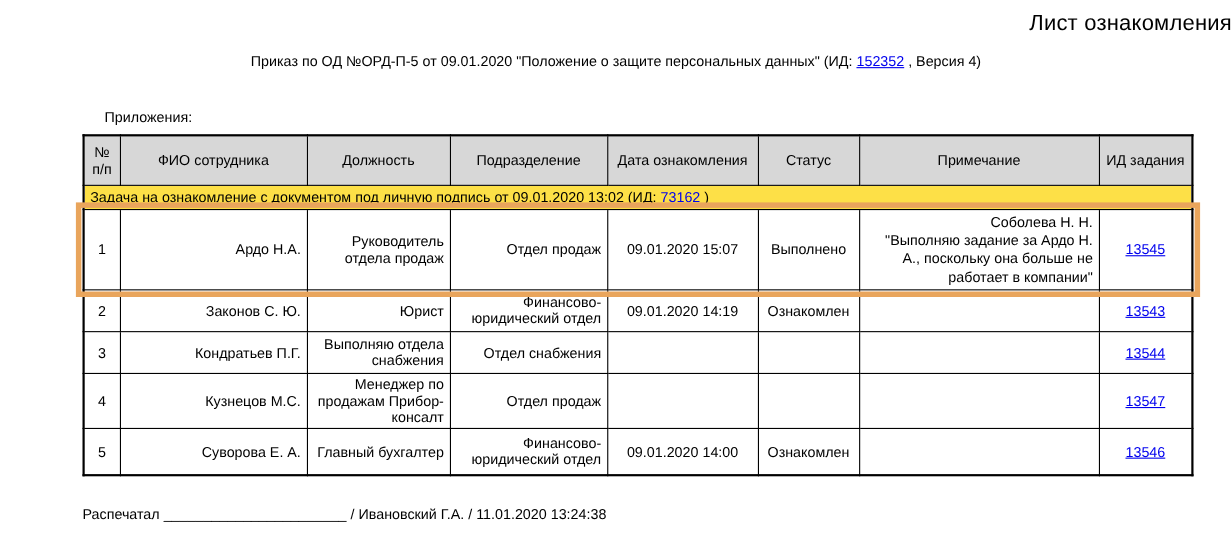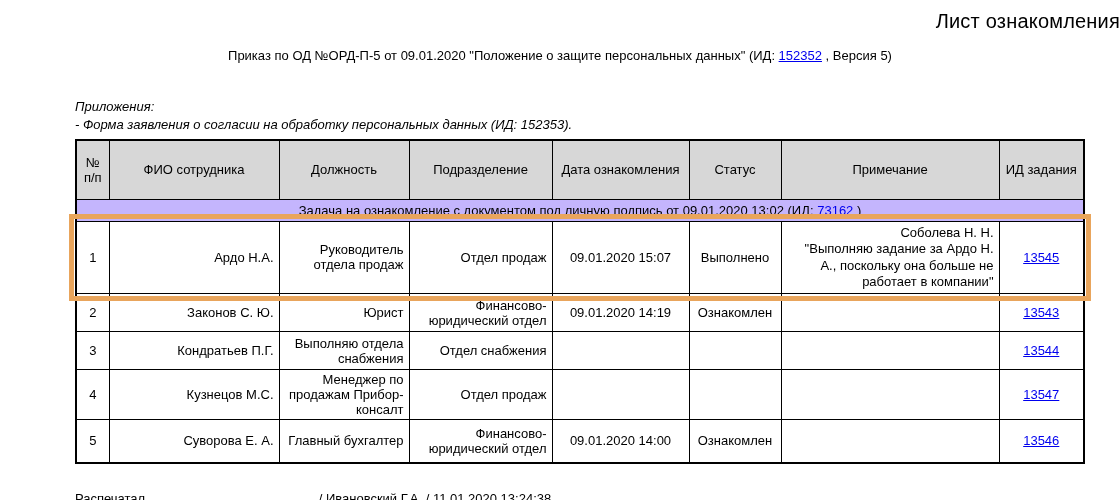--- a/index.html
+++ b/index.html
@@ -18,51 +18,50 @@
     font-size: 20px;
     padding-top: 10px;
     letter-spacing: 0.2px;
   }
   .subtitle {
     text-align: center;
     font-size: 13px;
     margin-top: 15px;
   }
   .attachments {
-    margin: 35px 20px 6px 75px;
+    margin: 35px 20px 6px 95px;
     font-size: 13px;
     line-height: 1.35;
-    font-style: italic;
   }
 
   table.doc-table {
     margin-left: 75px;
     width: 1008px;
     border-collapse: collapse;
     table-layout: fixed;
     font-size: 13px;
     border: 2px solid #000;
   }
   .doc-table th, .doc-table td {
     border: 1px solid #000;
     padding: 2px 5px;
     vertical-align: middle;
     overflow: hidden;
   }
   .doc-table thead th {
     background: #d7d7d7;
     font-weight: normal;
     text-align: center;
-    height: 59px;
+    height: 46px;
     padding: 2px 3px;
   }
   tr.task-row td {
-    background: #c4b5fd;
+    background: #fde047;
     height: 22px;
-    text-align: center;
+    text-align: left;
     padding: 3px 5px;
   }
   tr.data-row td { height: 36px; }
   tr.data-row.highlighted {
     outline: 5px solid #e9a55c;
     outline-offset: 2px;
   }
   td.c-center { text-align: center; }
   td.c-left   { text-align: right; }
   td.cell-note { white-space: pre-line; line-height: 1.28; padding-top: 3px; vertical-align: top; }
@@ -75,25 +74,24 @@
     margin: 27px 0 0 75px;
     font-size: 13px;
     white-space: pre;
   }
 </style>
 </head>
 <body>
 
 <div class="title">Лист ознакомления</div>
 
-<div class="subtitle"><span>Приказ по ОД №ОРД-П-5 от 09.01.2020 "Положение о защите персональных данных" (ИД: </span><a>152352</a><span> , Версия 5)</span></div>
+<div class="subtitle"><span>Приказ по ОД №ОРД-П-5 от 09.01.2020 "Положение о защите персональных данных" (ИД: </span><a>152352</a><span> , Версия 4)</span></div>
 
 <div class="attachments">
   <div>Приложения:</div>
-  <div>- Форма заявления о согласии на обработку персональных данных (ИД: 152353).</div>
 </div>
 
 <table class="doc-table">
   <colgroup id="cols">
       <col style="width: 33px;">
       <col style="width: 170px;">
       <col style="width: 130px;">
       <col style="width: 143px;">
       <col style="width: 137px;">
       <col style="width: 92px;">

